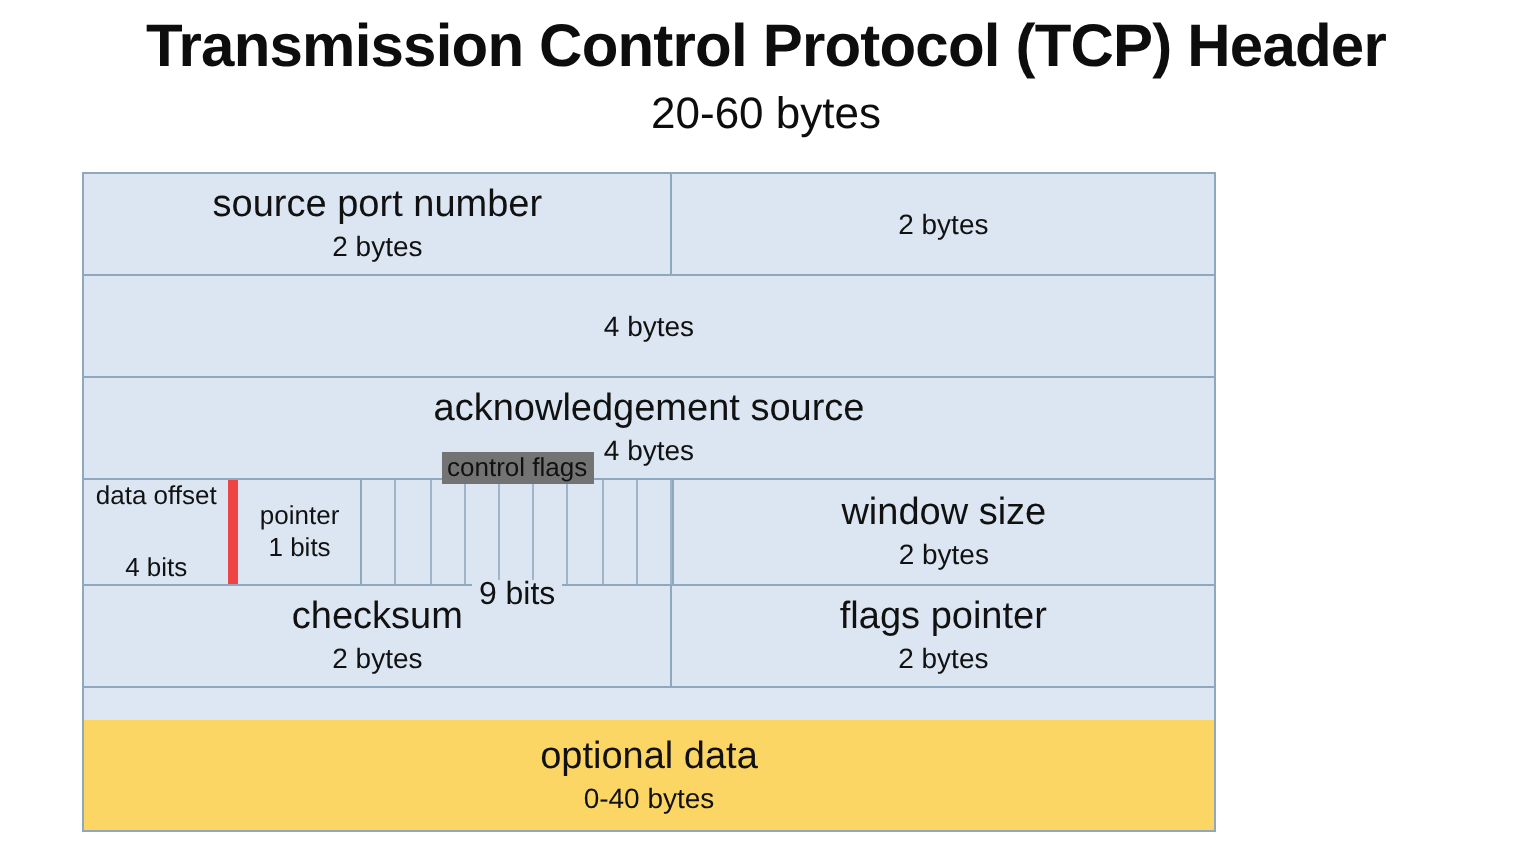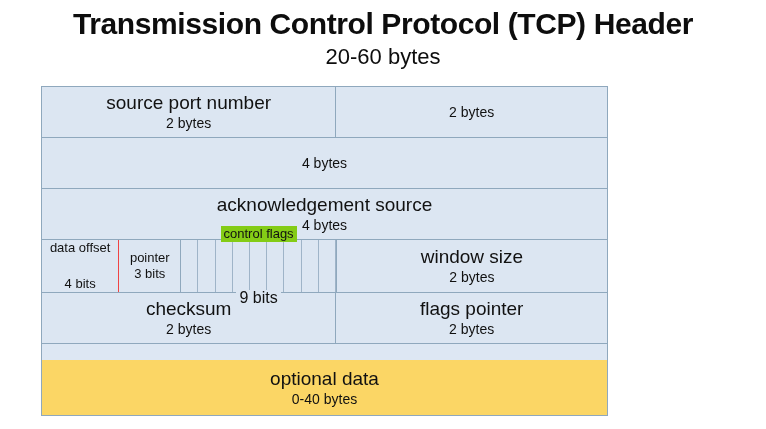--- a/index.html
+++ b/index.html
@@ -111,21 +111,21 @@
     font-size: 13px;
     line-height: 16px;
   }
   .cell.small .c-size {
     font-size: 13px;
     line-height: 16px;
   }
 
   #cell-data-offset {
     width: 13.7%;
-    border-right: 1px solid #ef4444;
+    border-right: 5px solid #ef4444;
     gap: 20px;
   }
   #cell-reserved {
     width: 11.0%;
     border-right: 1px solid #8fa8bd;
   }
   #flags-group {
     width: 27.4%;
     position: relative;
     border-right: 1px solid #8fa8bd;
@@ -149,21 +149,21 @@
     height: 100%;
     display: flex;
     flex-direction: column;
     align-items: center;
     justify-content: center;
     pointer-events: none;
   }
   #flags-caption .c-label {
     font-size: 13px;
     line-height: 16px;
-    background: #84cc16;
+    background: #737373;
     padding: 0 3px;
     white-space: nowrap;
   }
   #flags-caption .c-size {
     font-size: 16px;
     line-height: 16px;
     background: #dce6f2;
     padding: 0 3px;
     white-space: nowrap;
     margin-top: 48px;
@@ -209,21 +209,21 @@
     </div>
   </div>
 
   <div class="tcp-row row-h4">
     <div class="cell small" id="cell-data-offset">
       <span class="c-label">data offset</span>
       <span class="c-size">4 bits</span>
     </div>
     <div class="cell small" id="cell-reserved">
       <span class="c-label">pointer</span>
-      <span class="c-size">3 bits</span>
+      <span class="c-size">1 bits</span>
     </div>
     <div id="flags-group">
       <div class="flag-bit"></div>
       <div class="flag-bit"></div>
       <div class="flag-bit"></div>
       <div class="flag-bit"></div>
       <div class="flag-bit"></div>
       <div class="flag-bit"></div>
       <div class="flag-bit"></div>
       <div class="flag-bit"></div>

